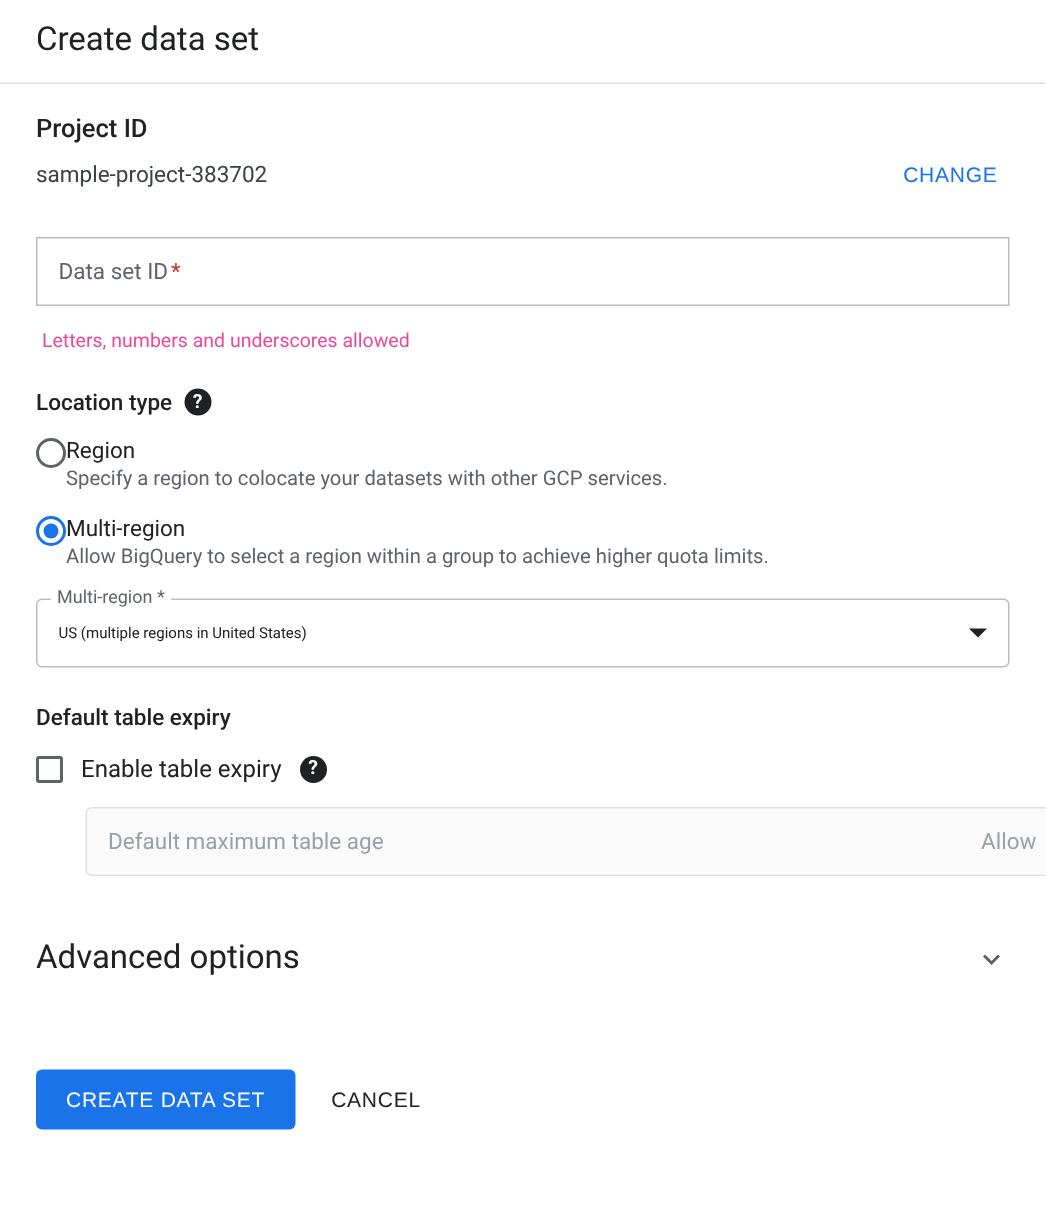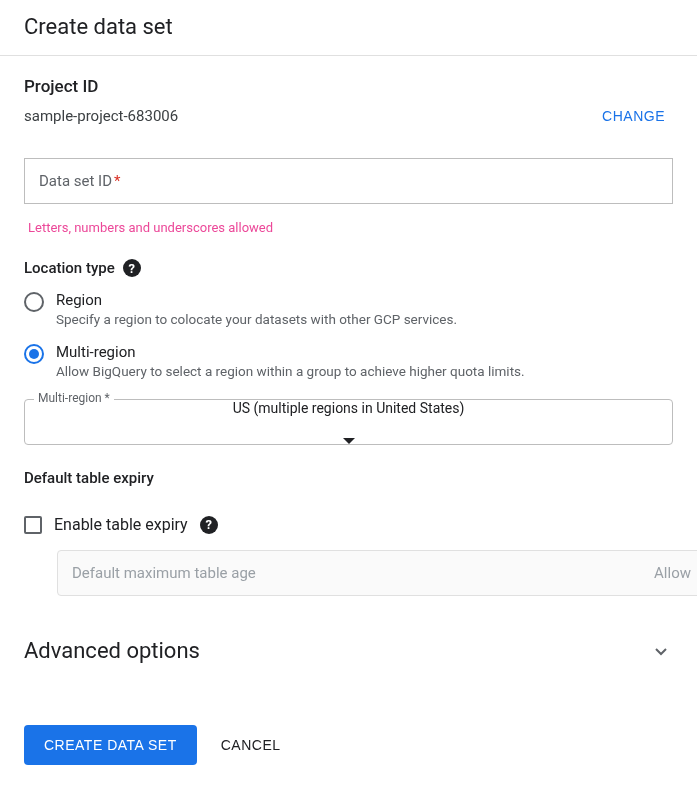--- a/index.html
+++ b/index.html
@@ -85,21 +85,20 @@
       font-size: 13px;
       font-weight: 700;
       display: inline-flex;
       align-items: center;
       justify-content: center;
       line-height: 1;
     }
     .radio-row {
       display: flex;
       align-items: flex-start;
-      gap: 12px;
       padding: 4px 0 12px 0;
     }
     .radio-outer {
       width: 20px; height: 20px;
       border: 2px solid #5f6368;
       border-radius: 50%;
       display: flex;
       align-items: center;
       justify-content: center;
       margin-top: 1px;
@@ -136,23 +135,22 @@
     }
     .outlined-select {
       width: 100%;
       height: 46px;
       border: 1px solid #bdbdbd;
       border-radius: 4px;
       display: flex;
       align-items: center;
       justify-content: space-between;
       padding: 0 14px;
-      font-size: 14px;
+      font-size: 10px;
       background: #fff;
-      flex-direction: column;
     }
     .caret-down {
       width: 0; height: 0;
       border-left: 6px solid transparent;
       border-right: 6px solid transparent;
       border-top: 6px solid #202124;
     }
     .checkbox-row {
       display: flex;
       align-items: center;
@@ -215,33 +213,33 @@
       color: #202124;
       font-size: 14px;
       font-weight: 500;
       letter-spacing: .5px;
       cursor: pointer;
       padding: 8px 4px;
     }
     .section-heading {
       font-size: 15px;
       font-weight: 500;
-      margin-bottom: 28px;
+      margin-bottom: 16px;
     }
   </style>
 </head>
 <body>
 
 <div class="panel-title">Create data set</div>
 
 <div class="panel-body">
 
   <div class="label-sm">Project ID</div>
   <div class="row-project">
-    <div class="project-id-val">sample-project-683006</div>
+    <div class="project-id-val">sample-project-383702</div>
     <button class="link-btn">CHANGE</button>
   </div>
 
   <div class="field-wrap">
     <div class="outlined-input">
       <span class="placeholder">
         <span>Data set ID</span><span class="req-star">*</span>
       </span>
     </div>
     <div class="helper">Letters, numbers and underscores allowed</div>

